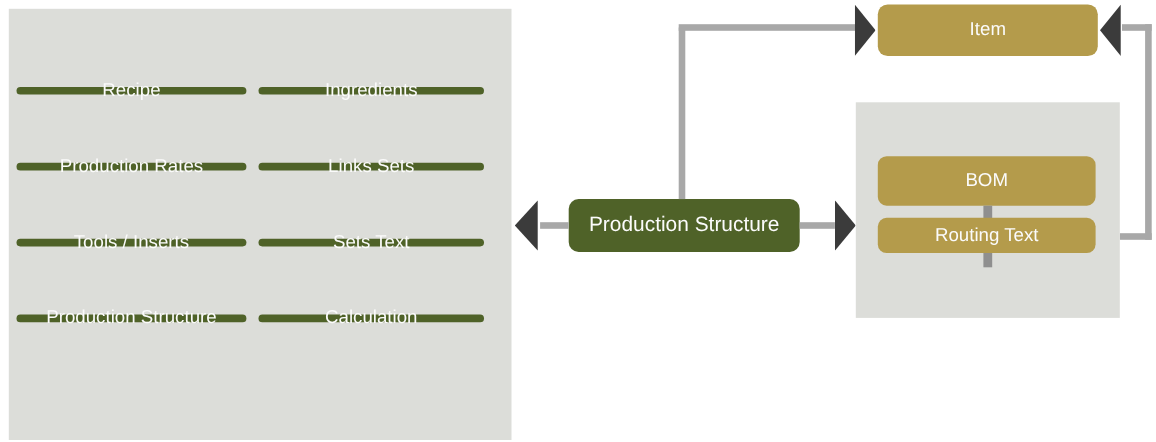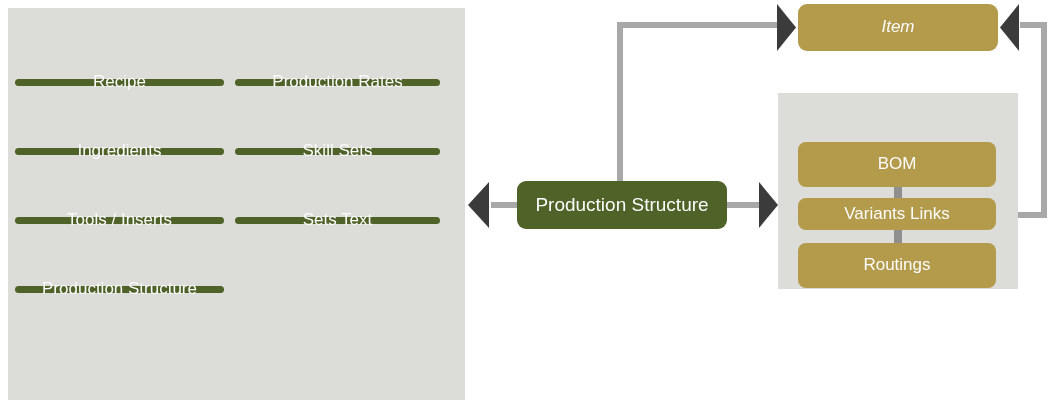--- a/index.html
+++ b/index.html
@@ -38,21 +38,21 @@
     white-space:nowrap;
   }
   .green-node{background:var(--green);border-radius:8px;margin-top:40px;}
   .gold-node{background:var(--gold);border-radius:8px;}
   .ps-node{
     position:absolute;left:517px;top:181px;width:210px;height:48px;
     background:var(--green);border-radius:9px;font-size:19px;
   }
   .item-node{
     position:absolute;left:798px;top:4px;width:200px;height:47px;
-    background:var(--gold);border-radius:9px;font-style:italic;
+    background:var(--gold);border-radius:9px;
   }
   .right-panel{left:778px;top:93px;width:240px;height:196px;}
   .rp-box{position:absolute;left:20px;width:198px;}
   .rp-bom{top:49px;height:45px;}
   .rp-links{top:105px;height:32px;}
   .rp-routings{top:150px;height:45px;}
   .stub{position:absolute;left:116px;width:8px;background:var(--stub-gray);}
   .stub-1{top:94px;height:12px;}
   .stub-2{top:137px;height:13px;}
   .line{position:absolute;background:var(--connector-gray);}
@@ -60,26 +60,27 @@
   .arrow-left{clip-path:polygon(100% 0, 100% 100%, 0 50%);}
   .arrow-right{clip-path:polygon(0 0, 100% 50%, 0 100%);}
 </style>
 </head>
 <body>
 
 <div class="stage">
 
   <div class="panel left-panel">
     <div class="node green-node">Recipe</div>
+    <div class="node green-node">Ingredients</div>
     <div class="node green-node">Production Rates</div>
-    <div class="node green-node">Ingredients</div>
-    <div class="node green-node">Skill Sets</div>
+    <div class="node green-node">Links Sets</div>
     <div class="node green-node">Tools / Inserts</div>
     <div class="node green-node">Sets Text</div>
     <div class="node green-node">Production Structure</div>
+    <div class="node green-node">Calculation</div>
   </div>
 
   <div class="node ps-node">Production Structure</div>
 
   <div class="line" style="left:491px;top:202px;width:26px;height:6px;"></div>
   <div class="arrowhead arrow-left" style="left:468px;top:182px;width:21px;height:46px;"></div>
 
   <div class="line" style="left:727px;top:202px;width:32px;height:6px;"></div>
   <div class="arrowhead arrow-right" style="left:759px;top:182px;width:19px;height:46px;"></div>
 
@@ -90,18 +91,17 @@
   <div class="node item-node">Item</div>
 
   <div class="arrowhead arrow-left" style="left:1000px;top:4px;width:19px;height:47px;"></div>
   <div class="line" style="left:1020px;top:22px;width:27px;height:6px;"></div>
   <div class="line" style="left:1041px;top:22px;width:6px;height:196px;"></div>
   <div class="line" style="left:1018px;top:212px;width:29px;height:6px;"></div>
 
   <div class="panel right-panel">
     <div class="node gold-node rp-box rp-bom">BOM</div>
     <div class="stub stub-1"></div>
-    <div class="node gold-node rp-box rp-links">Variants Links</div>
+    <div class="node gold-node rp-box rp-links">Routing Text</div>
     <div class="stub stub-2"></div>
-    <div class="node gold-node rp-box rp-routings">Routings</div>
   </div>
 
 </div>
 
 </body></html>

